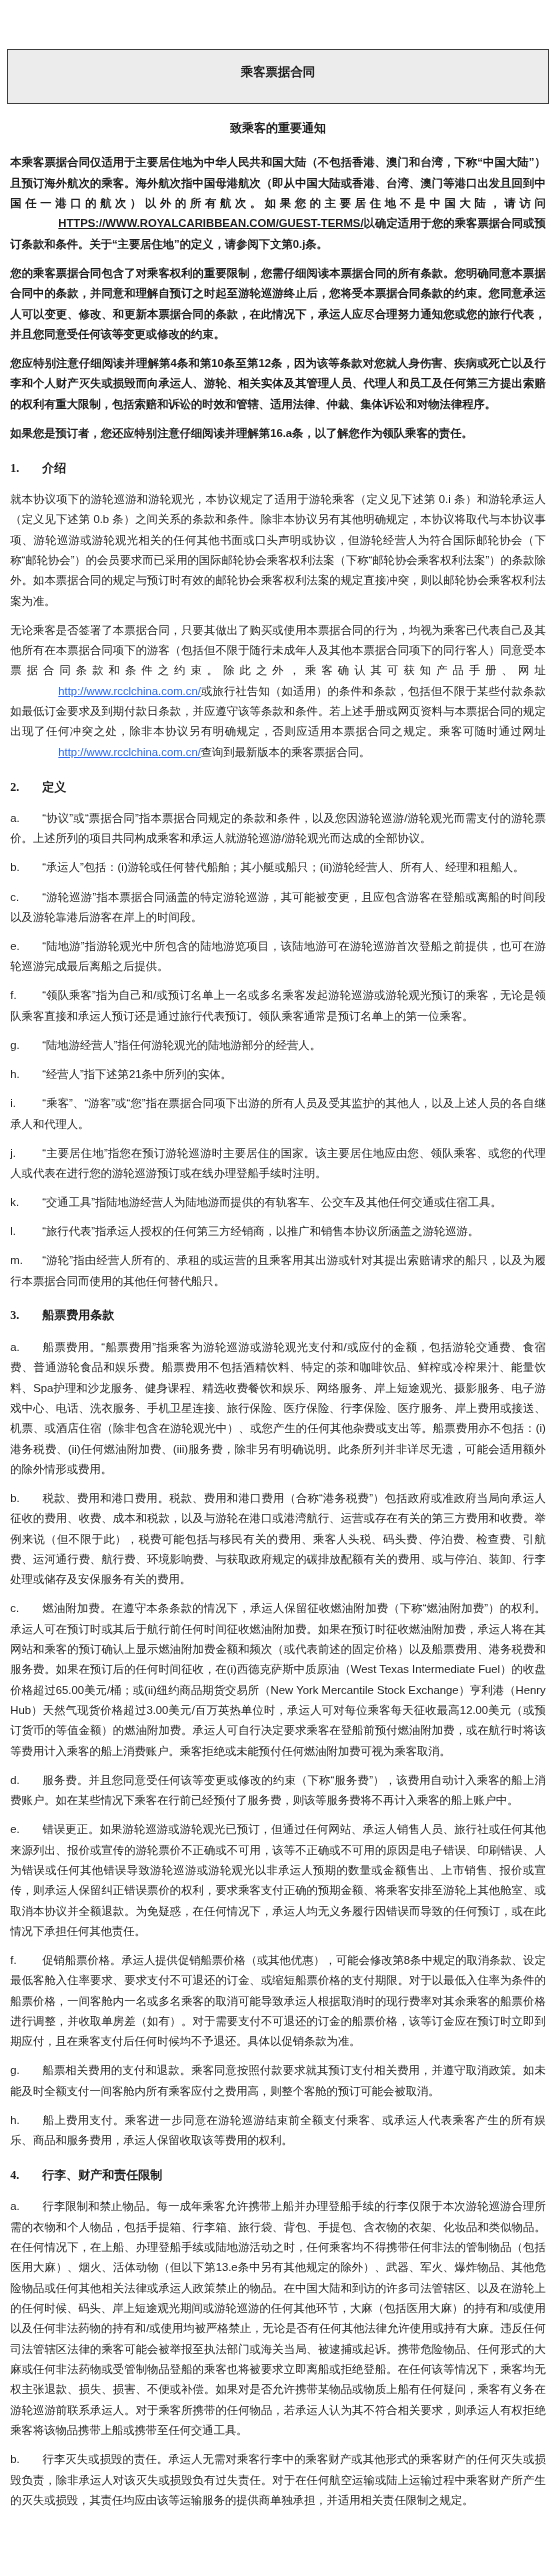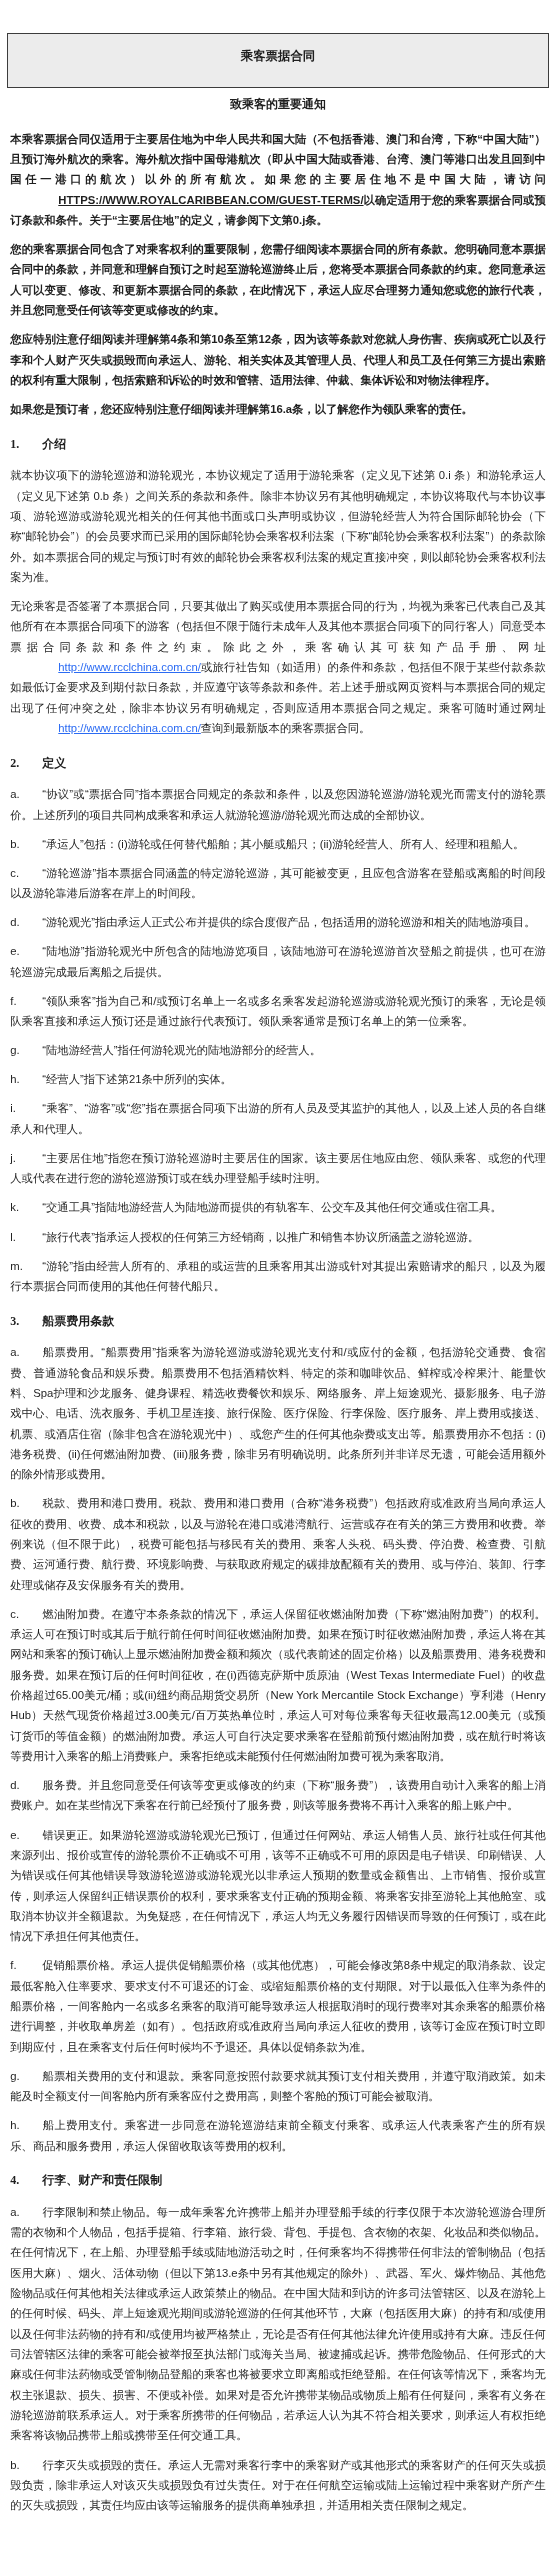--- a/index.html
+++ b/index.html
@@ -17,21 +17,21 @@
     width:556px;
     margin:0 auto;
     box-sizing:border-box;
     padding:33px 10.3px 24px 10.3px;
     background:#ffffff;
   }
   .title-box{
     border:1px solid var(--box-border);
     background:var(--box-bg);
     text-align:center;
-    margin:0 -3.1px;
+    margin:16px -3.1px;
     padding:14.4px 8.2px 21.6px 8.2px;
     font-family:Liberation Mono, monospace;
   }
   .title-box .t1{font-size:12.4px;font-weight:bold;margin:0;}
   .title-box .t2{font-size:12px;font-weight:bold;margin:24px 0 0 0;}
   .title-box .t3{font-size:12px;font-weight:bold;margin:21.6px 0 0 0;}
   .notice{
     text-align:center;
     font-size:12px;
     font-weight:bold;
@@ -77,37 +77,36 @@
       <p class="para bold"><span>您的乘客票据合同包含了对乘客权利的重要限制，您需仔细阅读本票据合同的所有条款。您明确同意本票据合同中的条款，并同意和理解自预订之时起至游轮巡游终止后，您将受本票据合同条款的约束。您同意承运人可以变更、修改、和更新本票据合同的条款，在此情况下，承运人应尽合理努力通知您或您的旅行代表，并且您同意受任何该等变更或修改的约束。</span></p>
       <p class="para bold"><span>您应特别注意仔细阅读并理解第4条和第10条至第12条，因为该等条款对您就人身伤害、疾病或死亡以及行李和个人财产灭失或损毁而向承运人、游轮、相关实体及其管理人员、代理人和员工及任何第三方提出索赔的权利有重大限制，包括索赔和诉讼的时效和管辖、适用法律、仲裁、集体诉讼和对物法律程序。</span></p>
       <p class="para bold"><span>如果您是预订者，您还应特别注意仔细阅读并理解第16.a条，以了解您作为领队乘客的责任。</span></p>
       <div class="sec-heading"><span class="sec-num">1.</span><span>介绍</span></div>
       <p class="para"><span>就本协议项下的游轮巡游和游轮观光，本协议规定了适用于游轮乘客（定义见下述第 0.i 条）和游轮承运人（定义见下述第 0.b 条）之间关系的条款和条件。除非本协议另有其他明确规定，本协议将取代与本协议事项、游轮巡游或游轮观光相关的任何其他书面或口头声明或协议，但游轮经营人为符合国际邮轮协会（下称“</span><span class="b">邮轮协会</span><span>”）的会员要求而已采用的国际邮轮协会乘客权利法案（下称“</span><span class="b">邮轮协会乘客权利法案</span><span>”）的条款除外。如本票据合同的规定与预订时有效的邮轮协会乘客权利法案的规定直接冲突，则以邮轮协会乘客权利法案为准。</span></p>
       <p class="para"><span>无论乘客是否签署了本票据合同，只要其做出了购买或使用本票据合同的行为，均视为乘客已代表自己及其他所有在本票据合同项下的游客（包括但不限于随行未成年人及其他本票据合同项下的同行客人）同意受本票据合同条款和条件之约束。除此之外，乘客确认其可获知产品手册、网址 </span><a href="#" class="doc-link blue">http://www.rcclchina.com.cn/</a><span>或旅行社告知（如适用）的条件和条款，包括但不限于某些付款条款如最低订金要求及到期付款日条款，并应遵守该等条款和条件。若上述手册或网页资料与本票据合同的规定出现了任何冲突之处，除非本协议另有明确规定，否则应适用本票据合同之规定。乘客可随时通过网址 </span><a href="#" class="doc-link blue">http://www.rcclchina.com.cn/</a><span>查询到最新版本的乘客票据合同。</span></p>
       <div class="sec-heading"><span class="sec-num">2.</span><span>定义</span></div>
       <p class="para"><span class="item-label">a.</span><span class="b">“协议”或“票据合同”</span><span>指本票据合同规定的条款和条件，以及您因游轮巡游/游轮观光而需支付的游轮票价。上述所列的项目共同构成乘客和承运人就游轮巡游/游轮观光而达成的全部协议。</span></p>
       <p class="para"><span class="item-label">b.</span><span class="b">“承运人”</span><span>包括：(i)游轮或任何替代船舶；其小艇或船只；(ii)游轮经营人、所有人、经理和租船人。</span></p>
       <p class="para"><span class="item-label">c.</span><span class="b">“游轮巡游”</span><span>指本票据合同涵盖的特定游轮巡游，其可能被变更，且应包含游客在登船或离船的时间段以及游轮靠港后游客在岸上的时间段。</span></p>
-      <p class="para"><span class="item-label">d.</span><span class="b">“游轮观光”</span><span>指由承运人正式公布并提供的综合度假产品，包括适用的游轮巡游和相关的陆地游项目。</span></p>
       <p class="para"><span class="item-label">e.</span><span class="b">“陆地游”</span><span>指游轮观光中所包含的陆地游览项目，该陆地游可在游轮巡游首次登船之前提供，也可在游轮巡游完成最后离船之后提供。</span></p>
       <p class="para"><span class="item-label">f.</span><span class="b">“领队乘客”</span><span>指为自己和/或预订名单上一名或多名乘客发起游轮巡游或游轮观光预订的乘客，无论是领队乘客直接和承运人预订还是通过旅行代表预订。领队乘客通常是预订名单上的第一位乘客。</span></p>
       <p class="para"><span class="item-label">g.</span><span class="b">“陆地游经营人”</span><span>指任何游轮观光的陆地游部分的经营人。</span></p>
       <p class="para"><span class="item-label">h.</span><span class="b">“经营人”</span><span>指下述第21条中所列的实体。</span></p>
       <p class="para"><span class="item-label">i.</span><span class="b">“乘客”、“游客”或“您”</span><span>指在票据合同项下出游的所有人员及受其监护的其他人，以及上述人员的各自继承人和代理人。</span></p>
       <p class="para"><span class="item-label">j.</span><span class="b">“主要居住地”</span><span>指您在预订游轮巡游时主要居住的国家。该主要居住地应由您、领队乘客、或您的代理人或代表在进行您的游轮巡游预订或在线办理登船手续时注明。</span></p>
       <p class="para"><span class="item-label">k.</span><span class="b">“交通工具”</span><span>指陆地游经营人为陆地游而提供的有轨客车、公交车及其他任何交通或住宿工具。</span></p>
       <p class="para"><span class="item-label">l.</span><span class="b">“旅行代表”</span><span>指承运人授权的任何第三方经销商，以推广和销售本协议所涵盖之游轮巡游。</span></p>
       <p class="para"><span class="item-label">m.</span><span class="b">“游轮”</span><span>指由经营人所有的、承租的或运营的且乘客用其出游或针对其提出索赔请求的船只，以及为履行本票据合同而使用的其他任何替代船只。</span></p>
       <div class="sec-heading"><span class="sec-num">3.</span><span>船票费用条款</span></div>
       <p class="para"><span class="item-label">a.</span><span class="b">船票费用。</span><span>“船票费用”指乘客为游轮巡游或游轮观光支付和/或应付的金额，包括游轮交通费、食宿费、普通游轮食品和娱乐费。船票费用不包括酒精饮料、特定的茶和咖啡饮品、鲜榨或冷榨果汁、能量饮料、Spa护理和沙龙服务、健身课程、精选收费餐饮和娱乐、网络服务、岸上短途观光、摄影服务、电子游戏中心、电话、洗衣服务、手机卫星连接、旅行保险、医疗保险、行李保险、医疗服务、岸上费用或接送、机票、或酒店住宿（除非包含在游轮观光中）、或您产生的任何其他杂费或支出等。船票费用亦不包括：(i)港务税费、(ii)任何燃油附加费、(iii)服务费，除非另有明确说明。此条所列并非详尽无遗，可能会适用额外的除外情形或费用。</span></p>
       <p class="para"><span class="item-label">b.</span><span class="b">税款、费用和港口费用。</span><span>税款、费用和港口费用（合称“</span><span class="b">港务税费</span><span>”）包括政府或准政府当局向承运人征收的费用、收费、成本和税款，以及与游轮在港口或港湾航行、运营或存在有关的第三方费用和收费。举例来说（但不限于此），税费可能包括与移民有关的费用、乘客人头税、码头费、停泊费、检查费、引航费、运河通行费、航行费、环境影响费、与获取政府规定的碳排放配额有关的费用、或与停泊、装卸、行李处理或储存及安保服务有关的费用。</span></p>
       <p class="para"><span class="item-label">c.</span><span class="b">燃油附加费。</span><span>在遵守本条条款的情况下，承运人保留征收燃油附加费（下称“</span><span class="b">燃油附加费</span><span>”）的权利。承运人可在预订时或其后于航行前任何时间征收燃油附加费。如果在预订时征收燃油附加费，承运人将在其网站和乘客的预订确认上显示燃油附加费金额和频次（或代表前述的固定价格）以及船票费用、港务税费和服务费。如果在预订后的任何时间征收，在(i)西德克萨斯中质原油（West Texas Intermediate Fuel）的收盘价格超过65.00美元/桶；或(ii)纽约商品期货交易所（New York Mercantile Stock Exchange）亨利港（Henry Hub）天然气现货价格超过3.00美元/百万英热单位时，承运人可对每位乘客每天征收最高12.00美元（或预订货币的等值金额）的燃油附加费。承运人可自行决定要求乘客在登船前预付燃油附加费，或在航行时将该等费用计入乘客的船上消费账户。乘客拒绝或未能预付任何燃油附加费可视为乘客取消。</span></p>
       <p class="para"><span class="item-label">d.</span><span class="b">服务费。</span><span>并且您同意受任何该等变更或修改的约束（下称“</span><span class="b">服务费</span><span>”），该费用自动计入乘客的船上消费账户。如在某些情况下乘客在行前已经预付了服务费，则该等服务费将不再计入乘客的船上账户中。</span></p>
       <p class="para"><span class="item-label">e.</span><span class="b">错误更正。</span><span>如果游轮巡游或游轮观光已预订，但通过任何网站、承运人销售人员、旅行社或任何其他来源列出、报价或宣传的游轮票价不正确或不可用，该等不正确或不可用的原因是电子错误、印刷错误、人为错误或任何其他错误导致游轮巡游或游轮观光以非承运人预期的数量或金额售出、上市销售、报价或宣传，则承运人保留纠正错误票价的权利，要求乘客支付正确的预期金额、将乘客安排至游轮上其他舱室、或取消本协议并全额退款。为免疑惑，在任何情况下，承运人均无义务履行因错误而导致的任何预订，或在此情况下承担任何其他责任。</span></p>
-      <p class="para"><span class="item-label">f.</span><span class="b">促销船票价格。</span><span>承运人提供促销船票价格（或其他优惠），可能会修改第8条中规定的取消条款、设定最低客舱入住率要求、要求支付不可退还的订金、或缩短船票价格的支付期限。对于以最低入住率为条件的船票价格，一间客舱内一名或多名乘客的取消可能导致承运人根据取消时的现行费率对其余乘客的船票价格进行调整，并收取单房差（如有）。包括政府或准政府当局向承运人征收的费用，该等订金应在预订时立即到期应付，且在乘客支付后任何时候均不予退还。具体以促销条款为准。</span></p>
+      <p class="para"><span class="item-label">f.</span><span class="b">促销船票价格。</span><span>承运人提供促销船票价格（或其他优惠），可能会修改第8条中规定的取消条款、设定最低客舱入住率要求、要求支付不可退还的订金、或缩短船票价格的支付期限。对于以最低入住率为条件的船票价格，一间客舱内一名或多名乘客的取消可能导致承运人根据取消时的现行费率对其余乘客的船票价格进行调整，并收取单房差（如有）。对于需要支付不可退还的订金的船票价格，该等订金应在预订时立即到期应付，且在乘客支付后任何时候均不予退还。具体以促销条款为准。</span></p>
       <p class="para"><span class="item-label">g.</span><span class="b">船票相关费用的支付和退款。</span><span>乘客同意按照付款要求就其预订支付相关费用，并遵守取消政策。如未能及时全额支付一间客舱内所有乘客应付之费用高，则整个客舱的预订可能会被取消。</span></p>
       <p class="para"><span class="item-label">h.</span><span class="b">船上费用支付。</span><span>乘客进一步同意在游轮巡游结束前全额支付乘客、或承运人代表乘客产生的所有娱乐、商品和服务费用，承运人保留收取该等费用的权利。</span></p>
       <div class="sec-heading"><span class="sec-num">4.</span><span>行李、财产和责任限制</span></div>
       <p class="para"><span class="item-label">a.</span><span class="b">行李限制和禁止物品。</span><span>每一成年乘客允许携带上船并办理登船手续的行李仅限于本次游轮巡游合理所需的衣物和个人物品，包括手提箱、行李箱、旅行袋、背包、手提包、含衣物的衣架、化妆品和类似物品。在任何情况下，在上船、办理登船手续或陆地游活动之时，任何乘客均不得携带任何非法的管制物品（包括医用大麻）、烟火、活体动物（但以下第13.e条中另有其他规定的除外）、武器、军火、爆炸物品、其他危险物品或任何其他相关法律或承运人政策禁止的物品。在中国大陆和到访的许多司法管辖区、以及在游轮上的任何时候、码头、岸上短途观光期间或游轮巡游的任何其他环节，大麻（包括医用大麻）的持有和/或使用以及任何非法药物的持有和/或使用均被严格禁止，无论是否有任何其他法律允许使用或持有大麻。违反任何司法管辖区法律的乘客可能会被举报至执法部门或海关当局、被逮捕或起诉。携带危险物品、任何形式的大麻或任何非法药物或受管制物品登船的乘客也将被要求立即离船或拒绝登船。在任何该等情况下，乘客均无权主张退款、损失、损害、不便或补偿。如果对是否允许携带某物品或物质上船有任何疑问，乘客有义务在游轮巡游前联系承运人。对于乘客所携带的任何物品，若承运人认为其不符合相关要求，则承运人有权拒绝乘客将该物品携带上船或携带至任何交通工具。</span></p>
       <p class="para"><span class="item-label">b.</span><span class="b">行李灭失或损毁的责任。</span><span>承运人无需对乘客行李中的乘客财产或其他形式的乘客财产的任何灭失或损毁负责，除非承运人对该灭失或损毁负有过失责任。对于在任何航空运输或陆上运输过程中乘客财产所产生的灭失或损毁，其责任均应由该等运输服务的提供商单独承担，并适用相关责任限制之规定。</span></p>
     </div>
 </div>
 
 
 </body></html>

